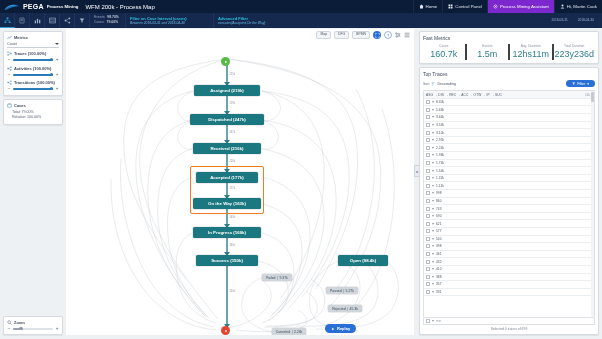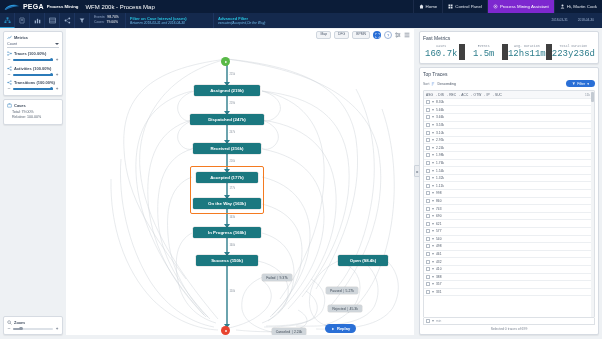--- a/index.html
+++ b/index.html
@@ -131,22 +131,22 @@
     display: flex; align-items: center; justify-content: center;
     font-size: 4px; color: #5a6678;
   }
 
   
   .rightpanel {
     position: absolute; right: 3px; top: 31px; width: 180px; bottom: 4px;
     display: flex; flex-direction: column; gap: 3px;
   }
   .rp-title { font-size: 5px; color: #3d4a5c; margin-bottom: 3px; }
-  .fm-grid { display: flex; font-family: Liberation Mono, monospace; }
-  .fm-cell { flex: 1; text-align: center; border-left: 6px solid #404040; }
+  .fm-grid { display: flex; }
+  .fm-cell { flex: 1; text-align: center; border-left: 2px solid #404040; }
   .fm-cell:first-child { border-left: none; }
   .fm-k { font-size: 3.3px; color: #8a94a2; line-height: 1.4; }
   .fm-v { font-size: 9px; color: #2d7d8c; line-height: 1.3; }
   .tt-card { flex: 1; display: flex; flex-direction: column; overflow: hidden; }
   .tt-ctrl { display: flex; align-items: center; gap: 2px; margin-bottom: 3px; }
   .tt-sort-k { font-size: 3.5px; color: #6e7886; }
   .tt-sort-v { font-size: 3.5px; color: #4a5565; }
   .tt-filter {
     margin-left: auto; background: #2a6fd6; color: #fff; border-radius: 5px;
     font-size: 3.6px; padding: 1.5px 6px; display: flex; align-items: center; gap: 2px;

